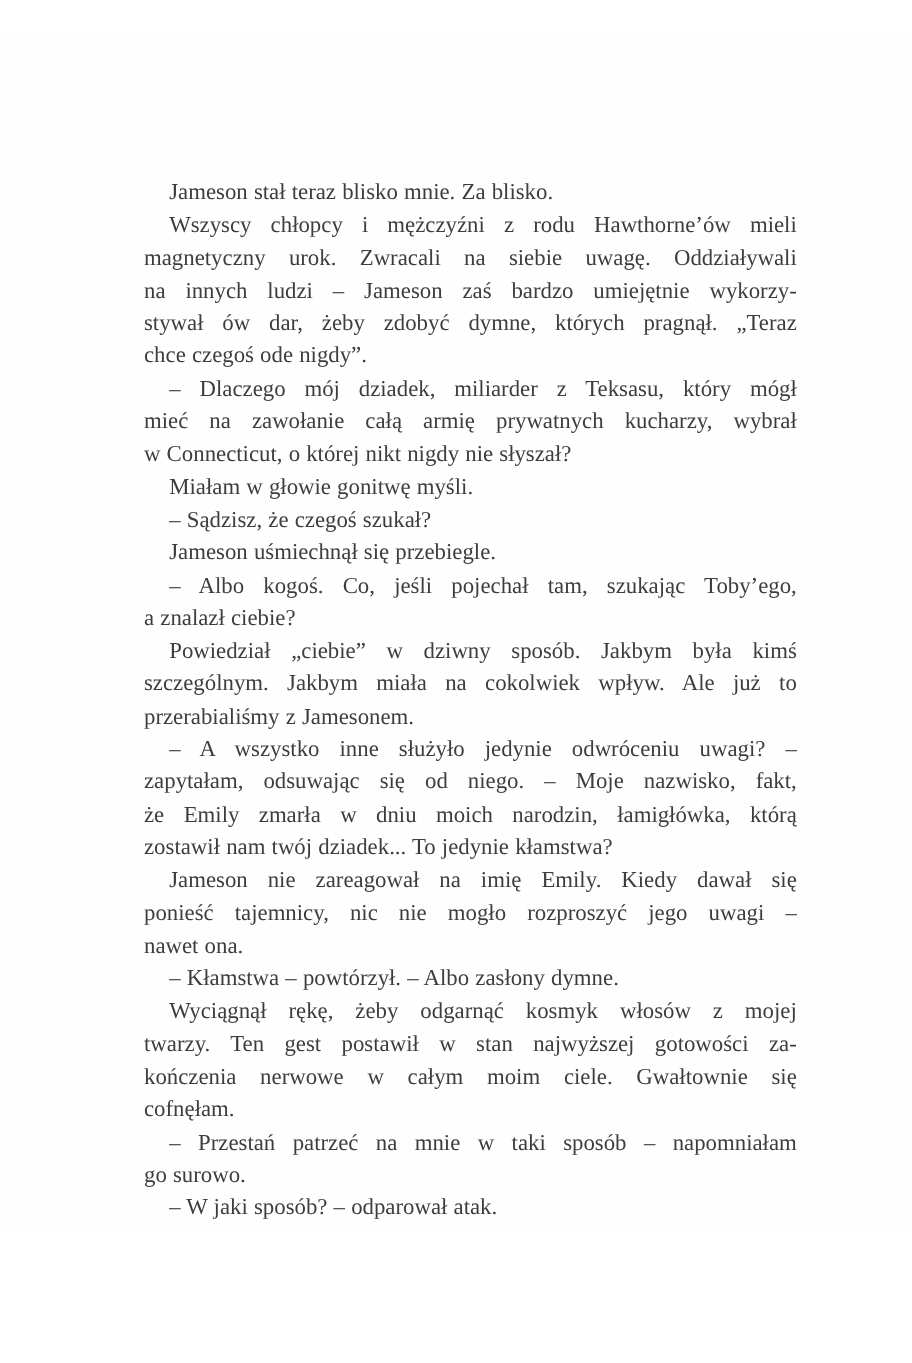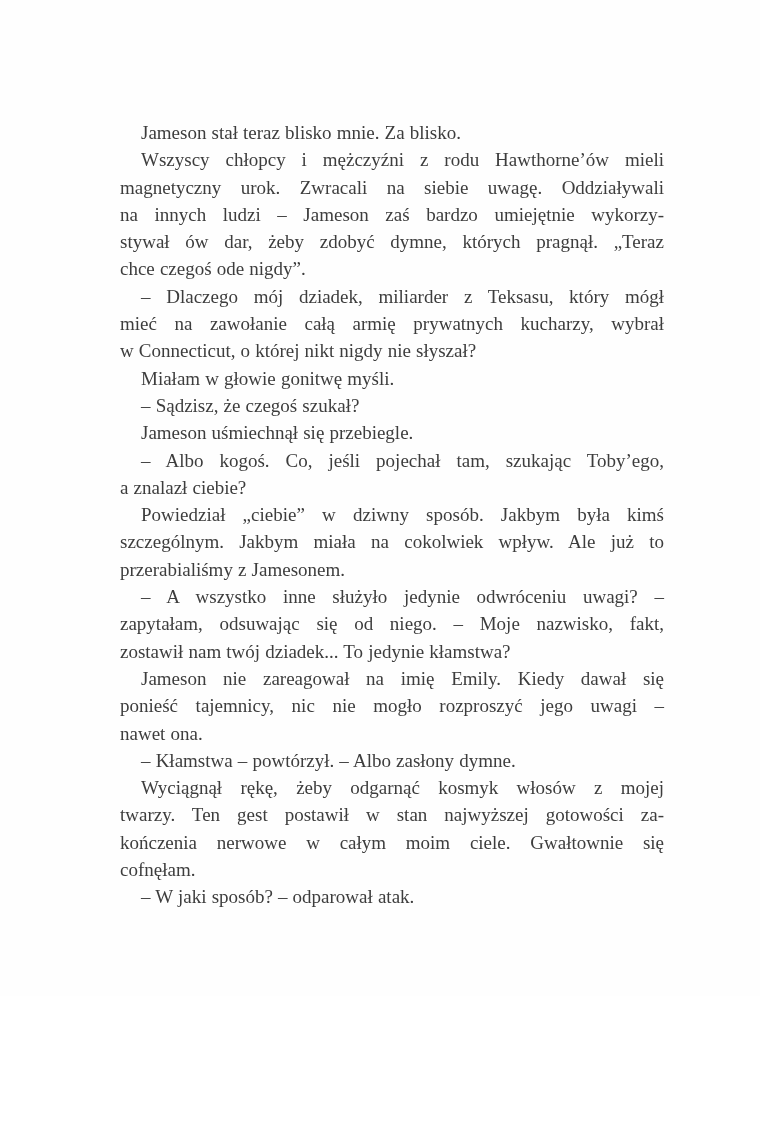--- a/index.html
+++ b/index.html
@@ -8,20 +8,21 @@
     background: #ffffff;
   }
   .page {
     position: relative;
     width: 760px;
     height: 996px;
     background: #fefefe;
     overflow: hidden;
     font-family: "Liberation Serif", "DejaVu Serif", serif;
     color: var(--text-color, #3d3d3d);
+    margin-top: 28px;
   }
   .text-block {
     position: absolute;
     left: 120px;
     top: 119px;
     width: 544px;
     font-size: 19px;
     line-height: 27.3px;
     -webkit-font-smoothing: antialiased;
   }
@@ -85,34 +86,39 @@
         <div class="line last">a znalazł ciebie?</div>
       </div>
       <div class="paragraph">
         <div class="line indent">Powiedział „ciebie” w dziwny sposób. Jakbym była kimś</div>
         <div class="line">szczególnym. Jakbym miała na cokolwiek wpływ. Ale już to</div>
         <div class="line last">przerabialiśmy z Jamesonem.</div>
       </div>
       <div class="paragraph">
         <div class="line indent">– A wszystko inne służyło jedynie odwróceniu uwagi? –</div>
         <div class="line">zapytałam, odsuwając się od niego. – Moje nazwisko, fakt,</div>
+        <div class="line">że Emily zmarła w dniu moich narodzin, łamigłówka, którą</div>
         <div class="line last">zostawił nam twój dziadek... To jedynie kłamstwa?</div>
       </div>
       <div class="paragraph">
         <div class="line indent">Jameson nie zareagował na imię Emily. Kiedy dawał się</div>
         <div class="line">ponieść tajemnicy, nic nie mogło rozproszyć jego uwagi –</div>
         <div class="line last">nawet ona.</div>
       </div>
       <div class="paragraph">
         <div class="line indent last">– Kłamstwa – powtórzył. – Albo zasłony dymne.</div>
       </div>
       <div class="paragraph">
         <div class="line indent">Wyciągnął rękę, żeby odgarnąć kosmyk włosów z mojej</div>
         <div class="line">twarzy. Ten gest postawił w stan najwyższej gotowości za-</div>
         <div class="line">kończenia nerwowe w całym moim ciele. Gwałtownie się</div>
         <div class="line last">cofnęłam.</div>
       </div>
       <div class="paragraph">
+        <div class="line indent">– Przestań patrzeć na mnie w taki sposób – napomniałam</div>
+        <div class="line last">go surowo.</div>
+      </div>
+      <div class="paragraph">
         <div class="line indent last">– W jaki sposób? – odparował atak.</div>
       </div>
     </div>
   <div class="page-number">10</div>
 </div>
 
 </body></html>

